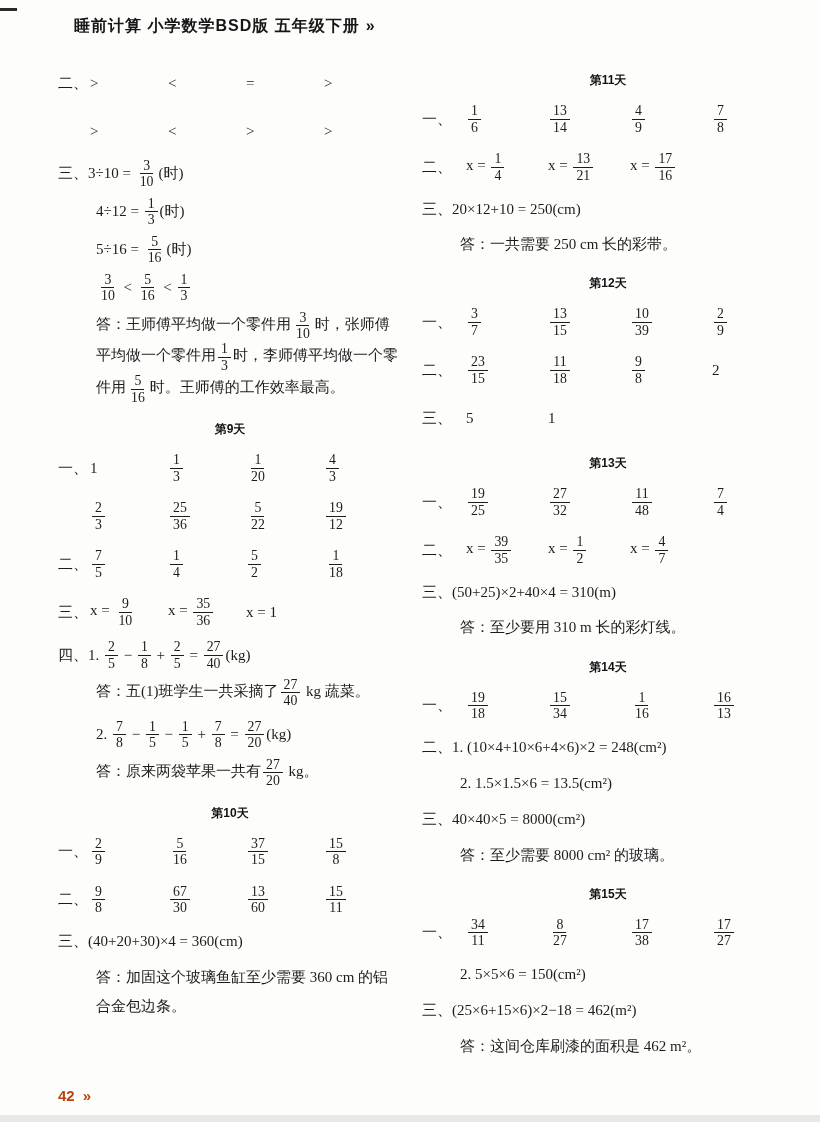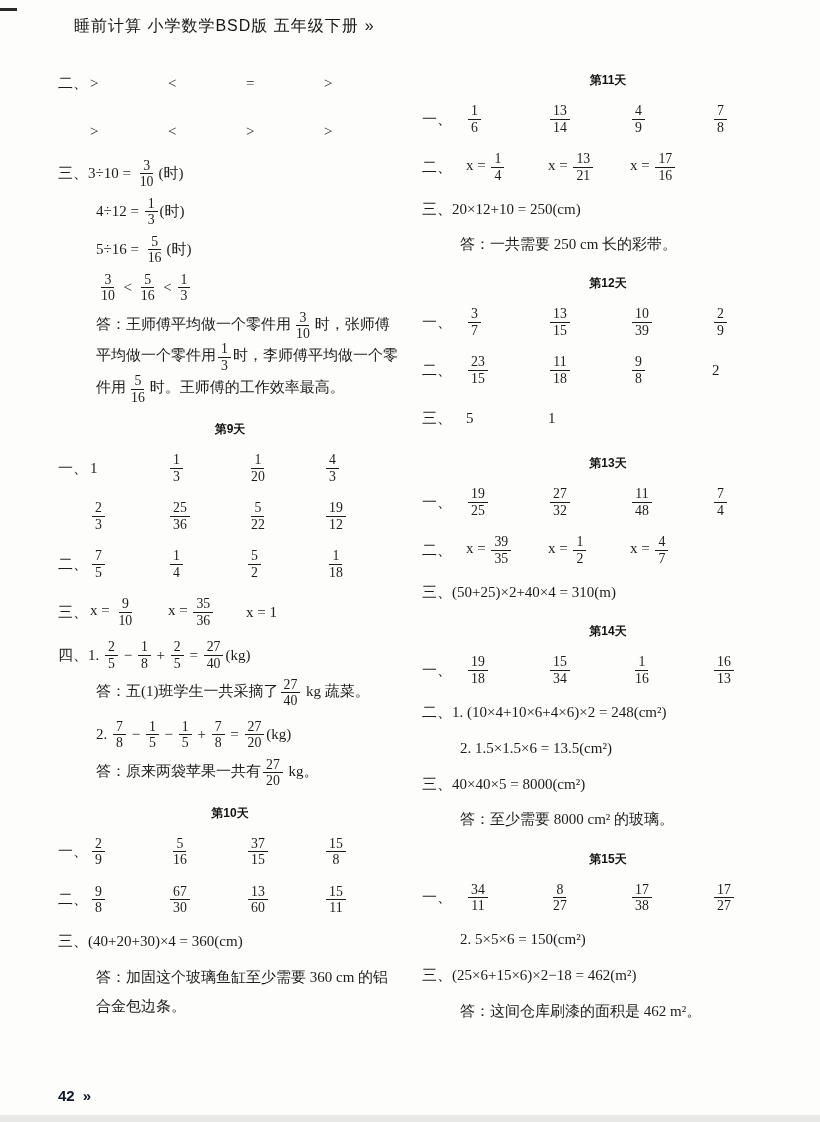--- a/index.html
+++ b/index.html
@@ -6,21 +6,21 @@
   .page{
     position:relative;width:820px;height:1122px;margin:0 auto;
     background:#fdfdfc;color:#1c1c1c;overflow:hidden;
     font-family:"Liberation Serif","DejaVu Serif",serif;
     font-size:15px;
   }
   .corner-mark{position:absolute;top:8px;left:0;width:17px;height:3px;background:#2a2a2a;}
   .book-header{
     position:absolute;top:16px;left:74px;
     font-family:"Liberation Sans","DejaVu Sans",sans-serif;
-    font-weight:normal;font-size:16px;letter-spacing:1px;color:#161616;
+    font-weight:bold;font-size:16px;letter-spacing:1px;color:#161616;
     white-space:nowrap;
   }
   .book-header .chev{margin-left:6px;}
   .col{position:absolute;top:56px;}
   .col-left{left:58px;width:344px;}
   .col-right{left:422px;width:372px;}
   .day-title{
     text-align:center;font-family:"Liberation Sans","DejaVu Sans",sans-serif;
     font-weight:bold;font-size:12px;color:#111;margin:16px 0 9px;
   }
@@ -36,21 +36,21 @@
   .frac{
     display:inline-flex;flex-direction:column;align-items:center;
     vertical-align:middle;line-height:1.12;font-size:0.92em;
     margin:0 2px;text-align:center;
   }
   .frac .fn{padding:0 3px;border-bottom:1.3px solid #1c1c1c;}
   .frac .fd{padding:0 3px;}
   .page-footer{
     position:absolute;left:58px;bottom:18px;
     font-family:"Liberation Sans","DejaVu Sans",sans-serif;
-    font-weight:bold;font-size:15px;color:#0f172a;
+    font-weight:bold;font-size:15px;color:#c2410c;
   }
   .page-footer .chev{margin-left:8px;}
   .scan-band{position:absolute;left:0;bottom:0;width:100%;height:7px;background:#dddddb;opacity:.65;}
 </style>
 </head>
 <body>
 
 <div class="page">
   <div class="corner-mark"></div>
 
@@ -319,20 +319,21 @@
             <span class="fn">1</span>
             <span class="fd">2</span>
           </span></span>
         <span class="cell">x = <span class="frac">
             <span class="fn">4</span>
             <span class="fd">7</span>
           </span></span>
         <span class="cell"></span>
       </div>
       <div class="line flow">三、(50+25)×2+40×4 = 310(m)</div>
+      <div class="line para">答：至少要用 310 m 长的彩灯线。</div>
       <div class="day-title">第14天</div>
       <div class="line grid-row">
         <span class="lab">一、</span>
         <span class="cell"><span class="frac">
             <span class="fn">19</span>
             <span class="fd">18</span>
           </span></span>
         <span class="cell"><span class="frac">
             <span class="fn">15</span>
             <span class="fd">34</span>

